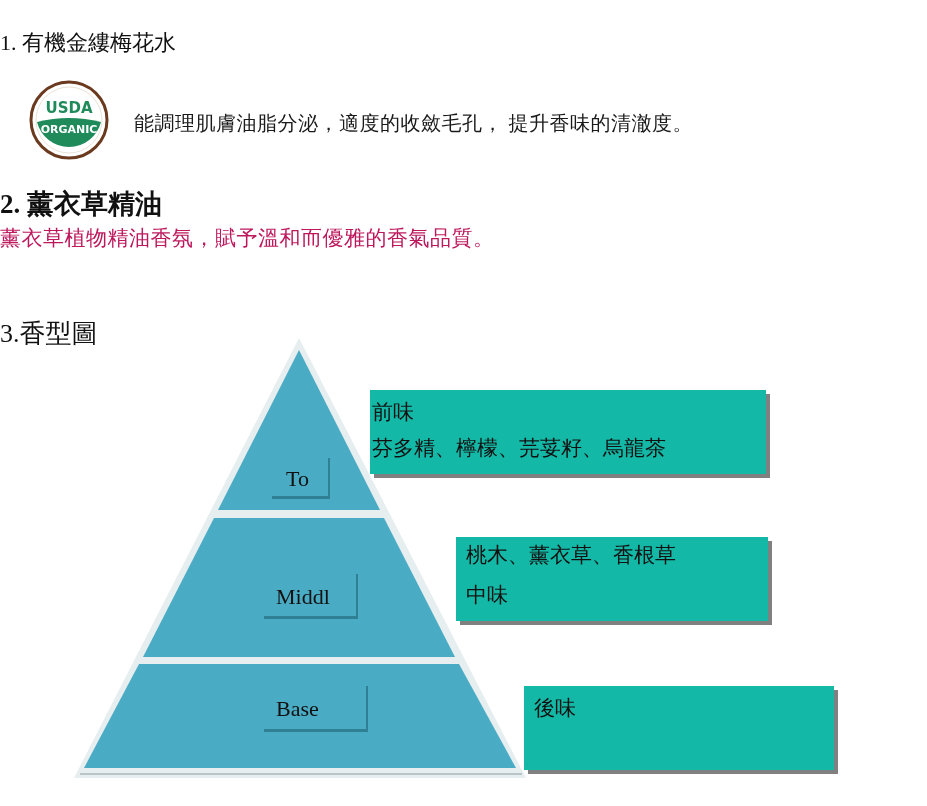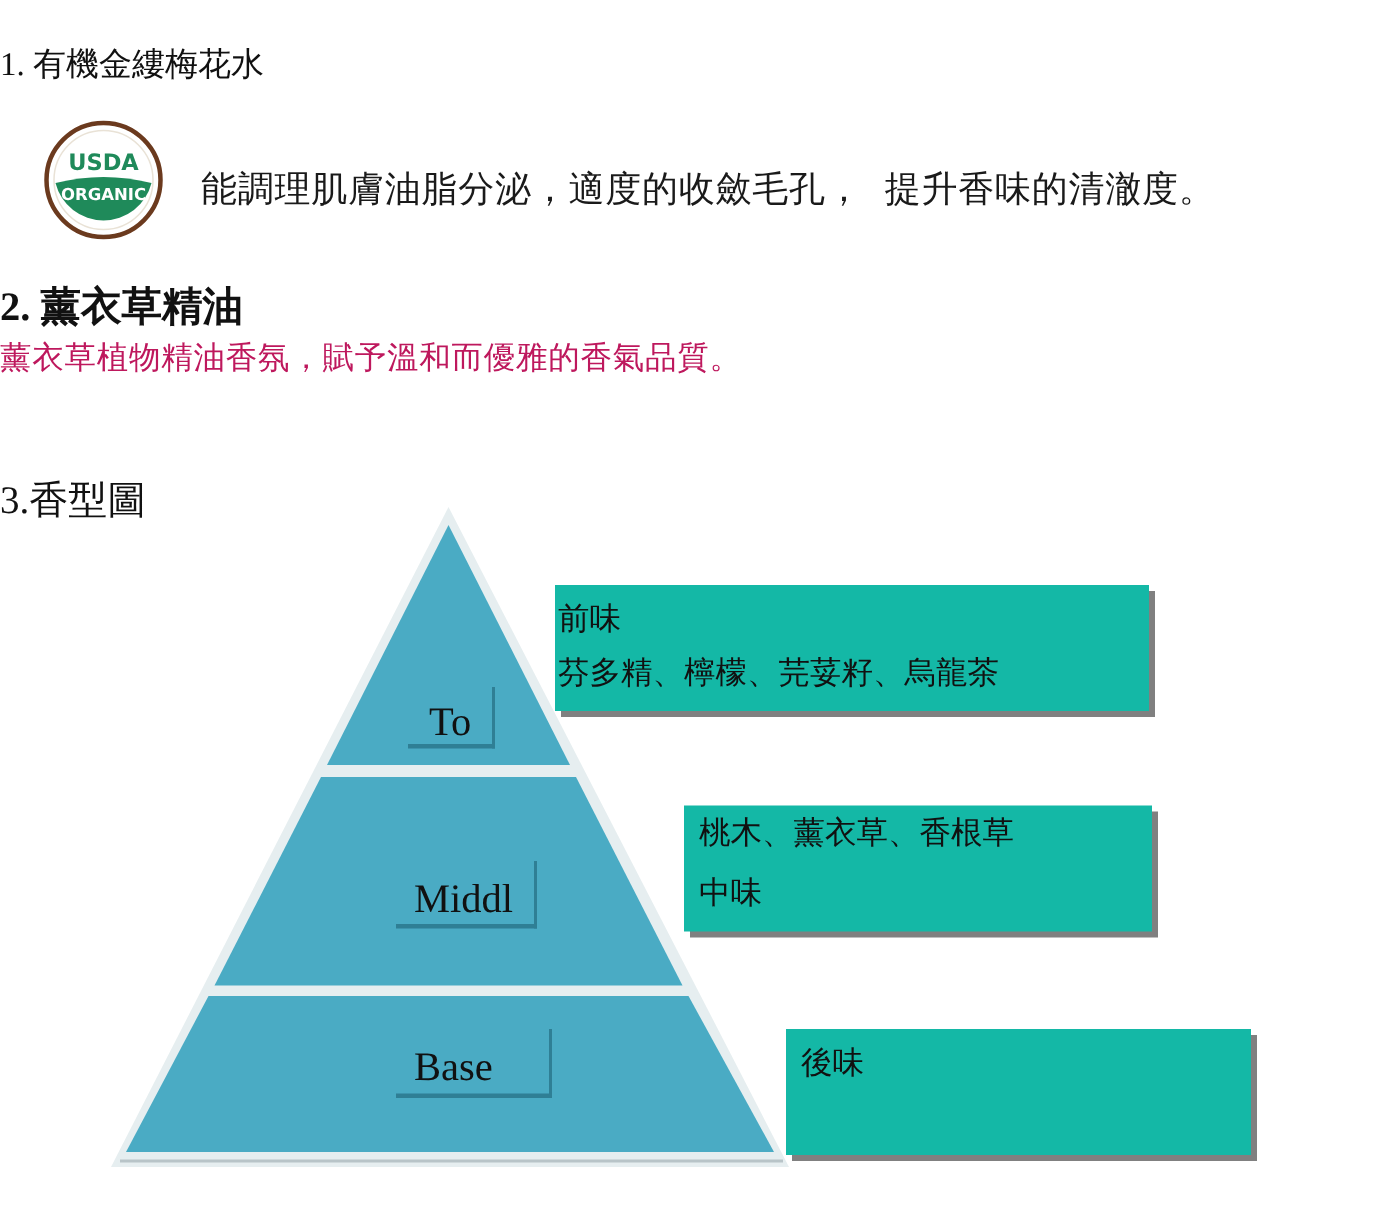--- a/index.html
+++ b/index.html
@@ -1,26 +1,26 @@
 <!DOCTYPE html>
 <html><head>
 <meta charset="utf-8">
 <style>
   html, body { margin:0; padding:0; background:#ffffff; }
   body { width:927px; height:806px; position:relative; overflow:hidden;
          font-family:"DejaVu Serif","Liberation Serif",serif; color:#111; }
   .abs { position:absolute; }
   .h1 { left:0; top:28px; font-size:22px; white-space:nowrap; font-family:"Liberation Serif","DejaVu Sans",serif; }
   .logo { left:28px; top:80px; width:82px; height:80px; }
-  .desc1 { left:134px; top:110px; font-size:24px; white-space:nowrap; color:#1a1a1a; font-family:Liberation Mono, monospace; letter-spacing:0.5px; }
+  .desc1 { left:134px; top:110px; font-size:20px; white-space:nowrap; color:#1a1a1a; font-family:Liberation Serif, serif; letter-spacing:0.5px; }
   .h2 { left:0; top:186px; font-size:27px; font-weight:bold; white-space:nowrap; font-family:"Liberation Serif","DejaVu Serif",serif; }
   .desc2 { left:0; top:224px; font-size:21px; white-space:nowrap; color:#be185d; font-family:"DejaVu Sans",sans-serif; letter-spacing:0.5px; }
   .h3 { left:0; top:316px; font-size:26px; font-weight:normal; white-space:nowrap; font-family:"Liberation Serif","DejaVu Serif",serif; }
   .pyramid { left:0; top:0; width:927px; height:806px; }
-  .tier-label { position:absolute; font-family:"Liberation Serif","DejaVu Serif",serif; font-size:27px; color:#111; }
+  .tier-label { position:absolute; font-family:"Liberation Serif","DejaVu Serif",serif; font-size:22px; color:#111; }
   .tier-label .box { position:absolute; border-right:2px solid #2f7f95; border-bottom:3px solid #2f7f95; }
   .note { position:absolute; background:#14b8a6; font-family:"DejaVu Sans",sans-serif; font-size:21px; color:#111; line-height:36px;
           box-shadow:4px 4px 0 #808080; }
   .note .t { white-space:nowrap; }
 </style>
 </head>
 <body>
 
 <div class="abs h1">1.  有機金縷梅花水</div>
 

